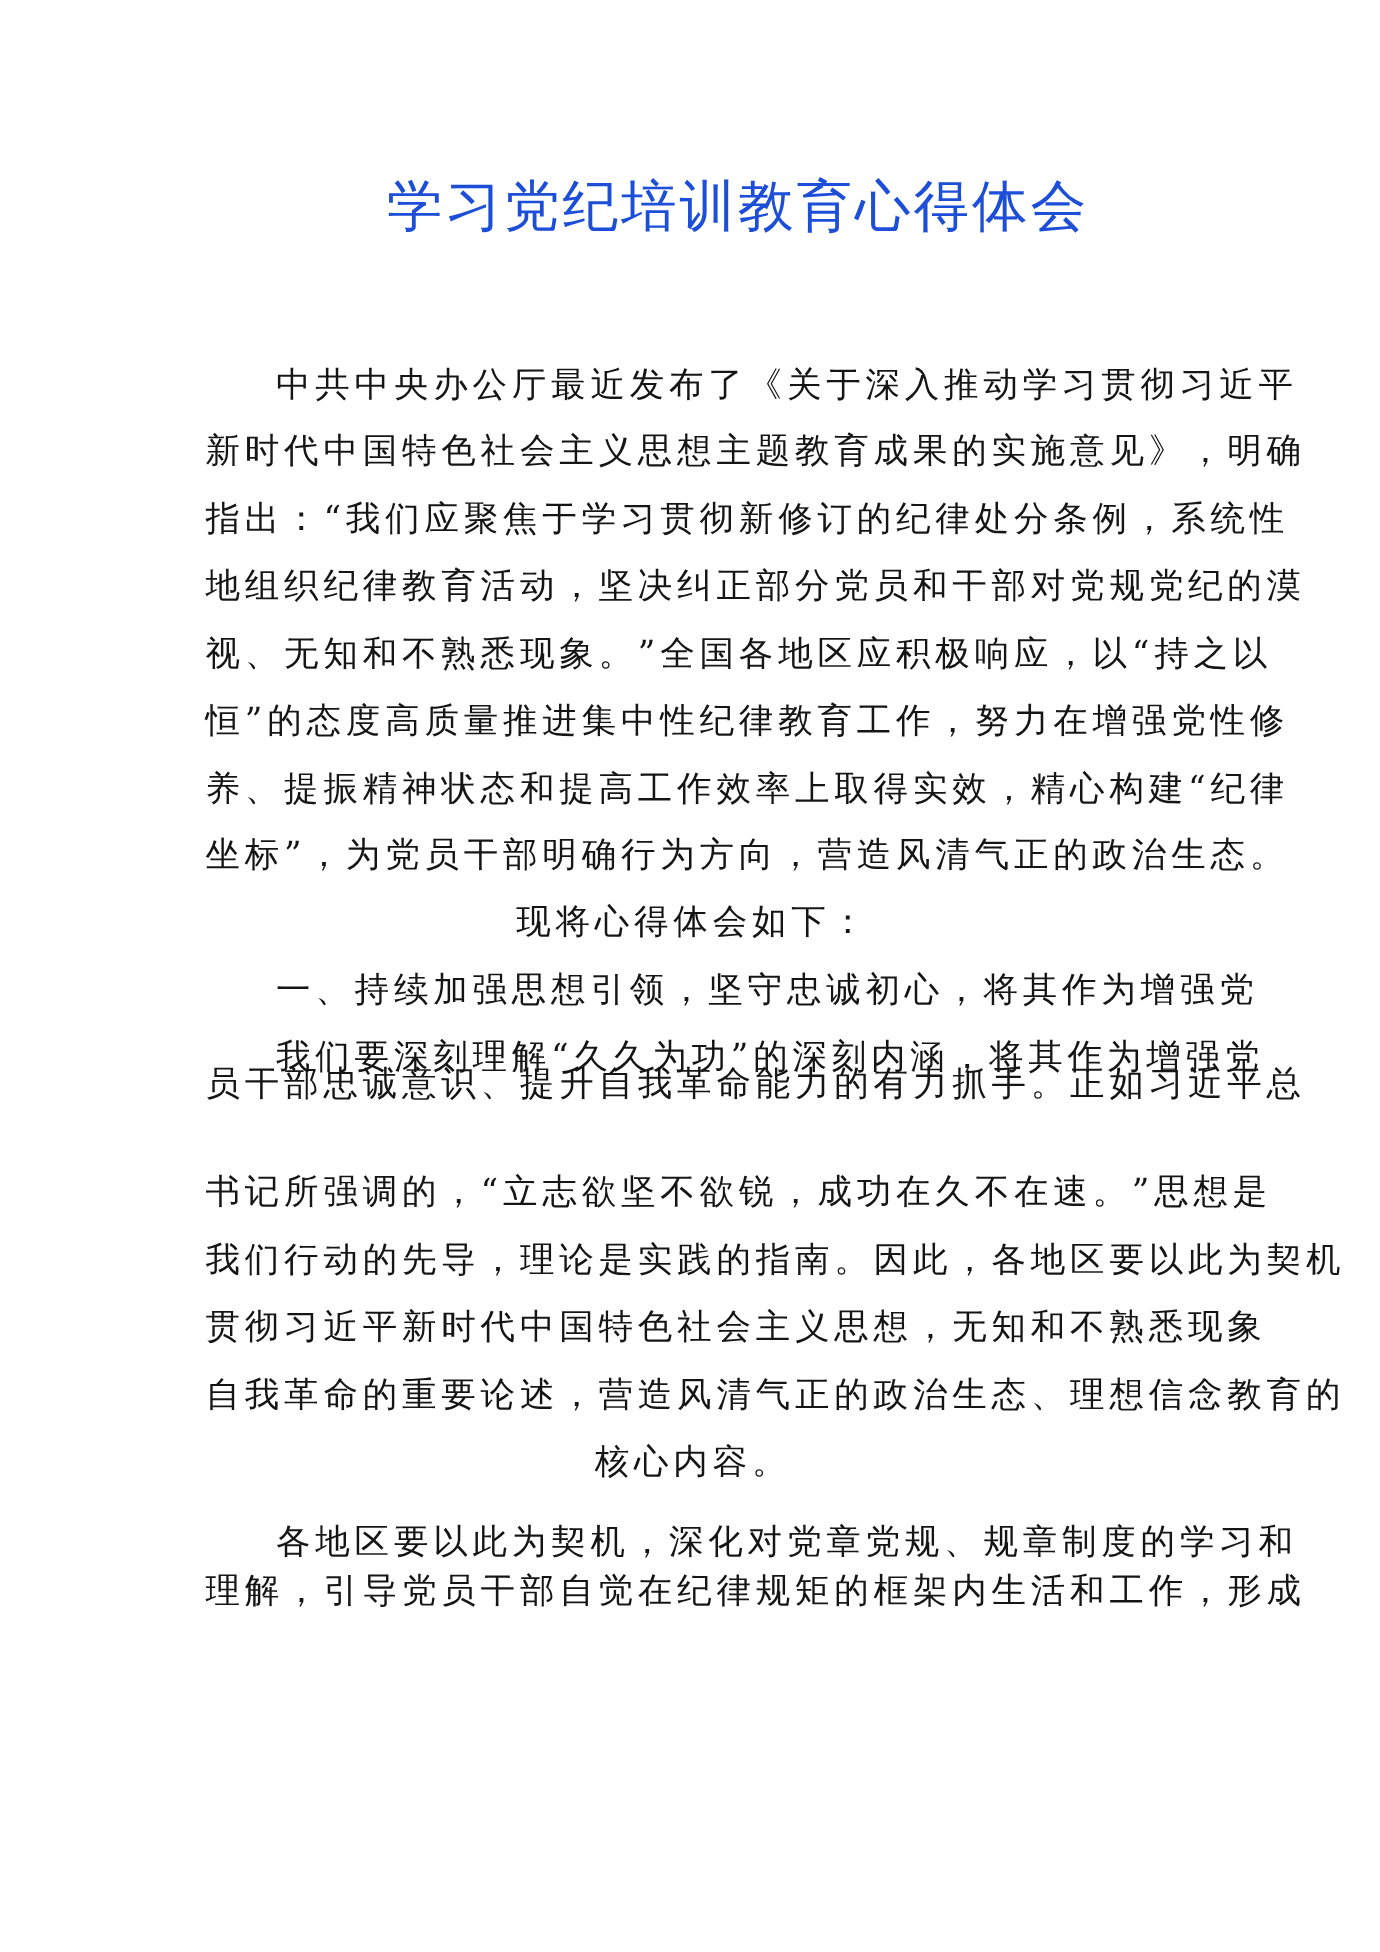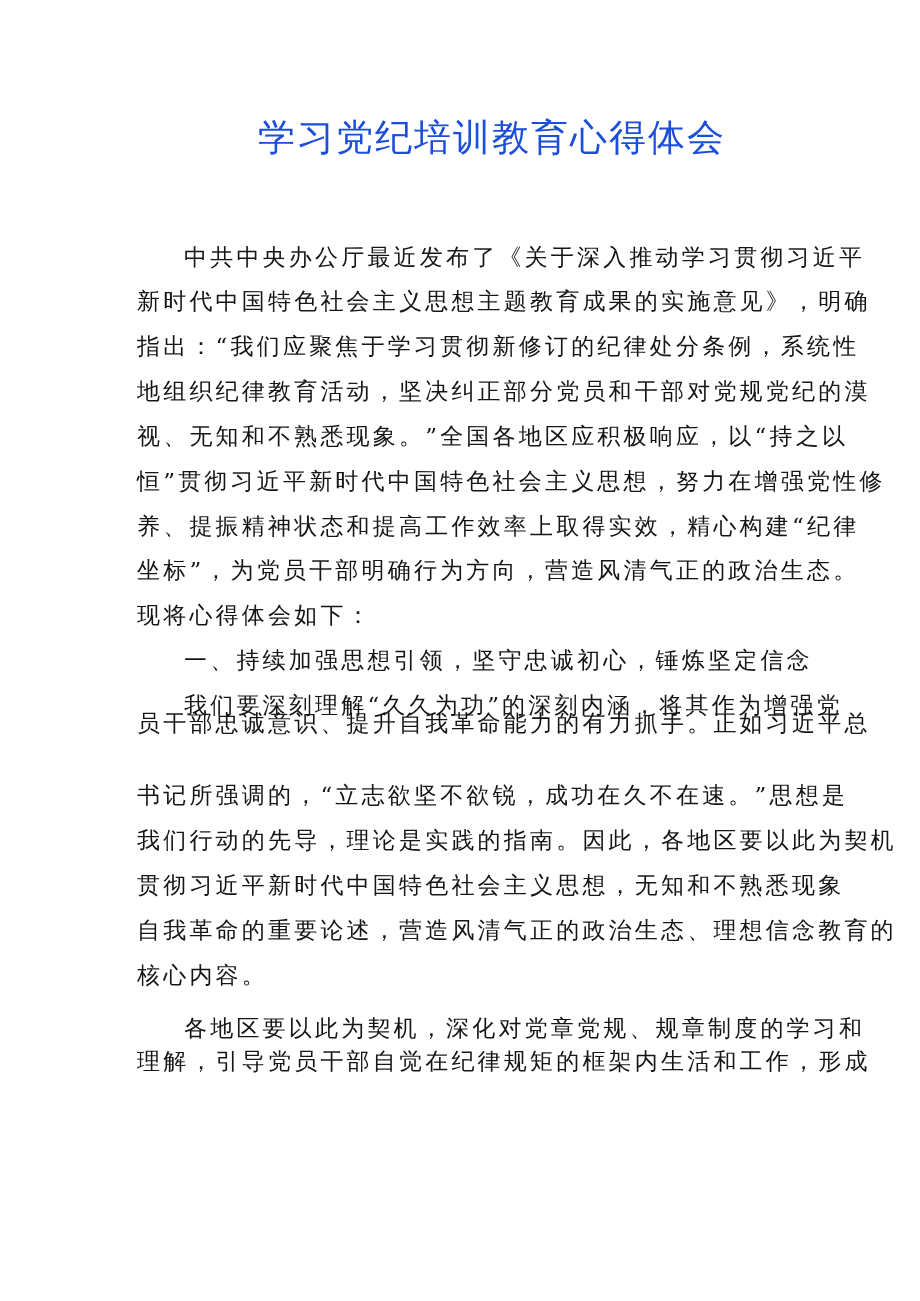--- a/index.html
+++ b/index.html
@@ -3,41 +3,41 @@
 <meta charset="utf-8">
 <style>
   html, body { margin: 0; padding: 0; background: #ffffff; }
   body { width: 920px; height: 1301px; position: relative; overflow: hidden;
          font-family: "DejaVu Serif", "Liberation Serif", serif; color: #111111; }
   .page { position: absolute; left: 0; top: 0; width: 920px; height: 1301px; background: #ffffff; }
   .title { position: absolute; left: 0; width: 920px; top: 112px; text-align: center;
            font-family: "DejaVu Sans", "Liberation Sans", sans-serif;
            font-size: 37px; letter-spacing: 2px; line-height: 52px; color: #1d4ed8; padding-left: 32px; }
   .line { position: absolute; left: 137px; width: 650px; font-size: 23px; line-height: 30px;
-          white-space: nowrap; letter-spacing: 3.2px; color: #151515; }
+          white-space: nowrap; letter-spacing: 3.2px; color: #151515; text-align: center; }
   .indent { left: 184px; }
   .heading { left: 184px; }
 </style>
 </head>
 <body>
 
 <div class="page">
   <div class="title">学习党纪培训教育心得体会</div>
 
   <div class="line indent" style="top:242px">中共中央办公厅最近发布了《关于深入推动学习贯彻习近平</div>
   <div class="line" style="top:286px">新时代中国特色社会主义思想主题教育成果的实施意见》，明确</div>
   <div class="line" style="top:331px">指出：“我们应聚焦于学习贯彻新修订的纪律处分条例，系统性</div>
   <div class="line" style="top:376px">地组织纪律教育活动，坚决纠正部分党员和干部对党规党纪的漠</div>
   <div class="line" style="top:421px">视、无知和不熟悉现象。”全国各地区应积极响应，以“持之以</div>
-  <div class="line" style="top:466px">恒”贯彻习近平新时代中国特色社会主义思想，努力在增强党性修</div>
+  <div class="line" style="top:466px">恒”的态度高质量推进集中性纪律教育工作，努力在增强党性修</div>
   <div class="line" style="top:511px">养、提振精神状态和提高工作效率上取得实效，精心构建“纪律</div>
   <div class="line" style="top:555px">坐标”，为党员干部明确行为方向，营造风清气正的政治生态。</div>
   <div class="line" style="top:600px">现将心得体会如下：</div>
 
-  <div class="line heading" style="top:645px">一、持续加强思想引领，坚守忠诚初心，锤炼坚定信念</div>
+  <div class="line heading" style="top:645px">一、持续加强思想引领，坚守忠诚初心，将其作为增强党</div>
 
   <div class="line indent" style="top:690px">我们要深刻理解“久久为功”的深刻内涵，将其作为增强党</div>
   <div class="line" style="top:708px">员干部忠诚意识、提升自我革命能力的有力抓手。正如习近平总</div>
   <div class="line" style="top:780px">书记所强调的，“立志欲坚不欲锐，成功在久不在速。”思想是</div>
   <div class="line" style="top:825px">我们行动的先导，理论是实践的指南。因此，各地区要以此为契机</div>
   <div class="line" style="top:870px">贯彻习近平新时代中国特色社会主义思想，无知和不熟悉现象</div>
   <div class="line" style="top:915px">自我革命的重要论述，营造风清气正的政治生态、理想信念教育的</div>
   <div class="line" style="top:960px">核心内容。</div>
 
   <div class="line indent" style="top:1013px">各地区要以此为契机，深化对党章党规、规章制度的学习和</div>

